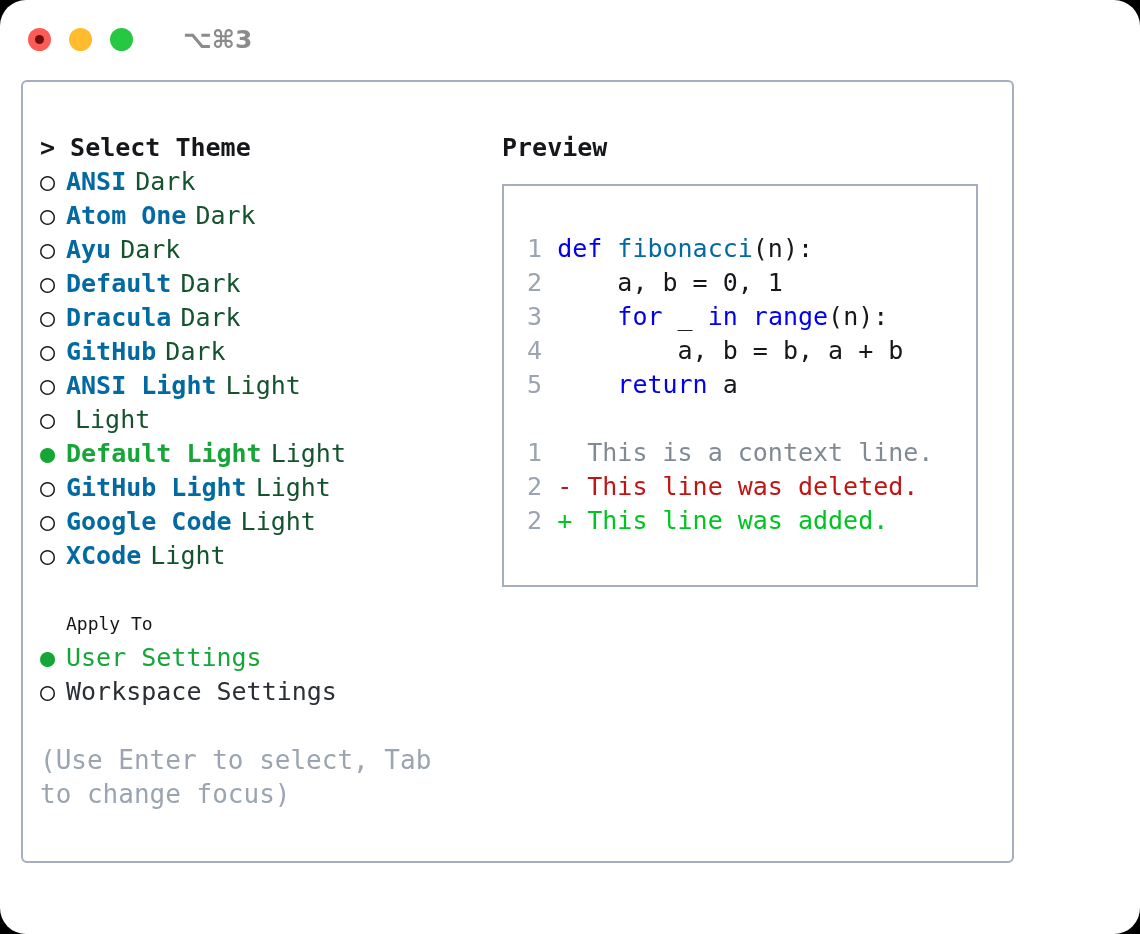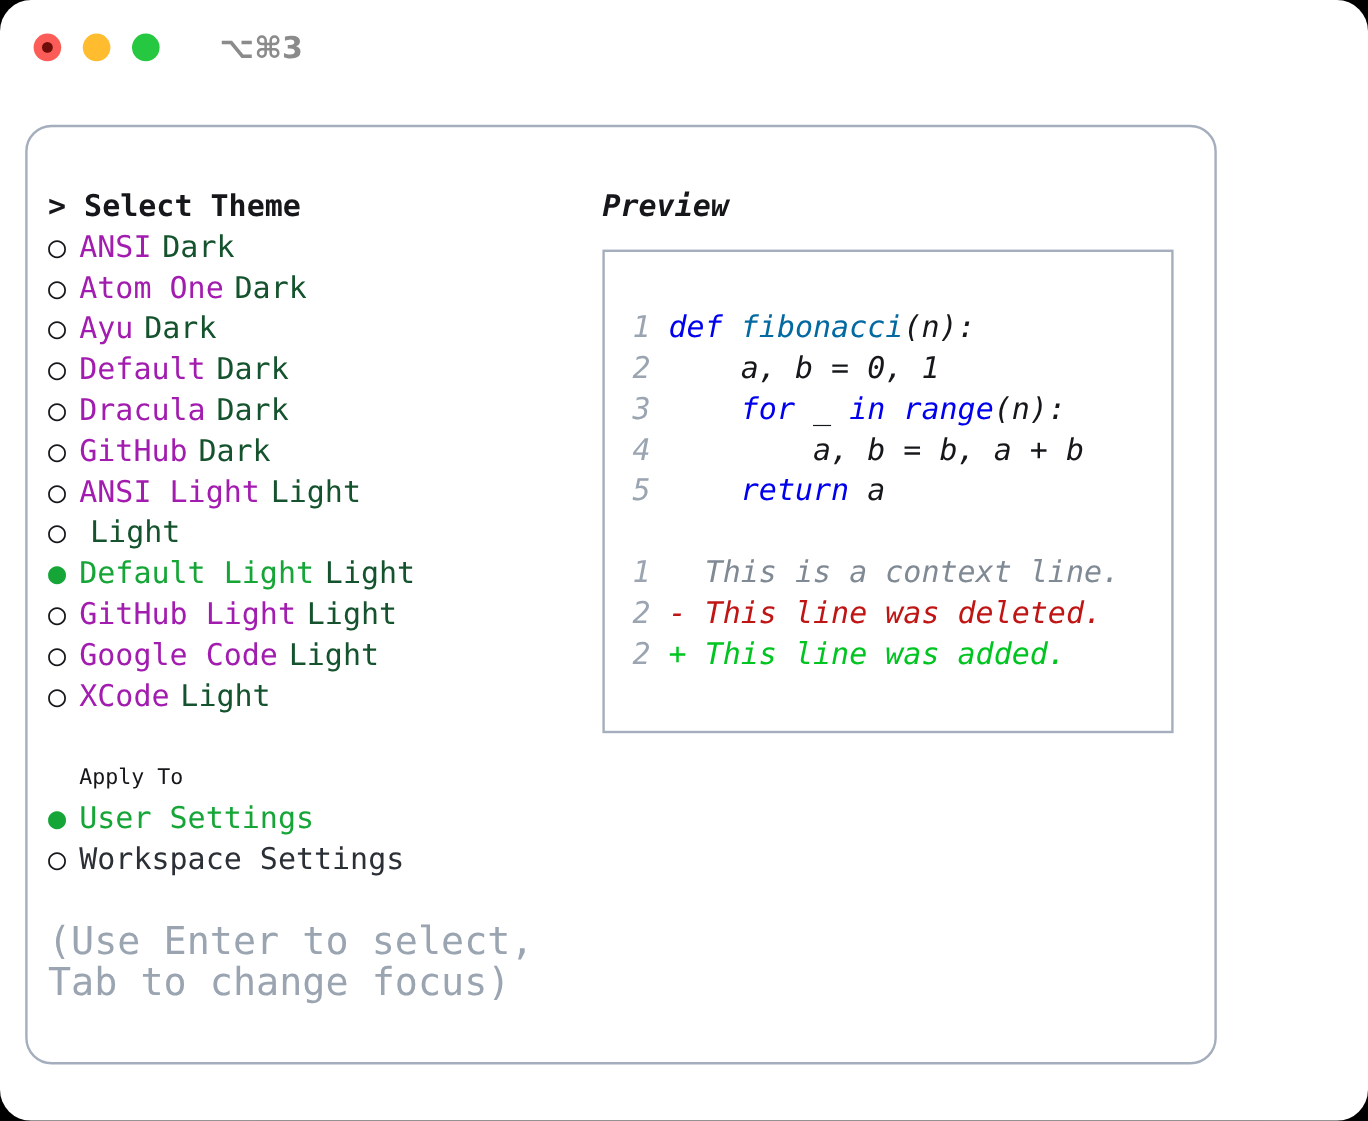--- a/index.html
+++ b/index.html
@@ -64,25 +64,25 @@
     font-size: 25px;
     font-weight: bold;
     letter-spacing: 0px;
     font-family: "DejaVu Sans", "Liberation Sans", sans-serif;
   }
 
   
   .card {
     position: absolute;
     left: 21px;
-    top: 104px;
+    top: 80px;
     width: 993px;
     height: 783px;
     border: 2px solid #a4aebd;
-    border-radius: 22px;
+    border-radius: 6px;
     box-sizing: border-box;
     background: #ffffff;
   }
 
   .columns {
     position: absolute;
     left: 0; top: 0;
     width: 100%; height: 100%;
   }
 
@@ -111,25 +111,25 @@
   }
   .bullet {
     display: inline-block;
     width: 26px;
     flex: none;
     color: #15171a;
   }
   .theme-row.selected .bullet { color: #16a637; }
 
   .theme-name {
-    font-weight: normal;
-    color: #a21caf;
+    font-weight: bold;
+    color: #0369a1;
   }
   .theme-row.selected .theme-name {
-    font-weight: normal;
+    font-weight: bold;
     color: #16a637;
   }
   .theme-kind {
     color: #14532d;
     font-weight: normal;
     margin-left: 0.6ch;
   }
 
   .section-gap { height: 34px; }
 
@@ -147,33 +147,32 @@
     line-height: 34px;
     font-size: 25px;
     white-space: pre;
     color: #2b2f36;
   }
   .apply-row.selected { color: #16a637; }
   .apply-row.selected .bullet { color: #16a637; }
 
   .hint {
     margin-top: 34px;
-    font-size: 32px;
+    font-size: 26px;
     line-height: 34px;
     color: #9aa5b1;
     width: 420px;
   }
 
   
   .right-pane {
     position: absolute;
     left: 479px;
     top: 49px;
     width: 490px;
-    font-style: italic;
   }
   .preview-title {
     font-size: 25px;
     font-weight: bold;
     color: #15171a;
     line-height: 34px;
   }
   .preview-box {
     margin-top: 19px;
     width: 476px;

